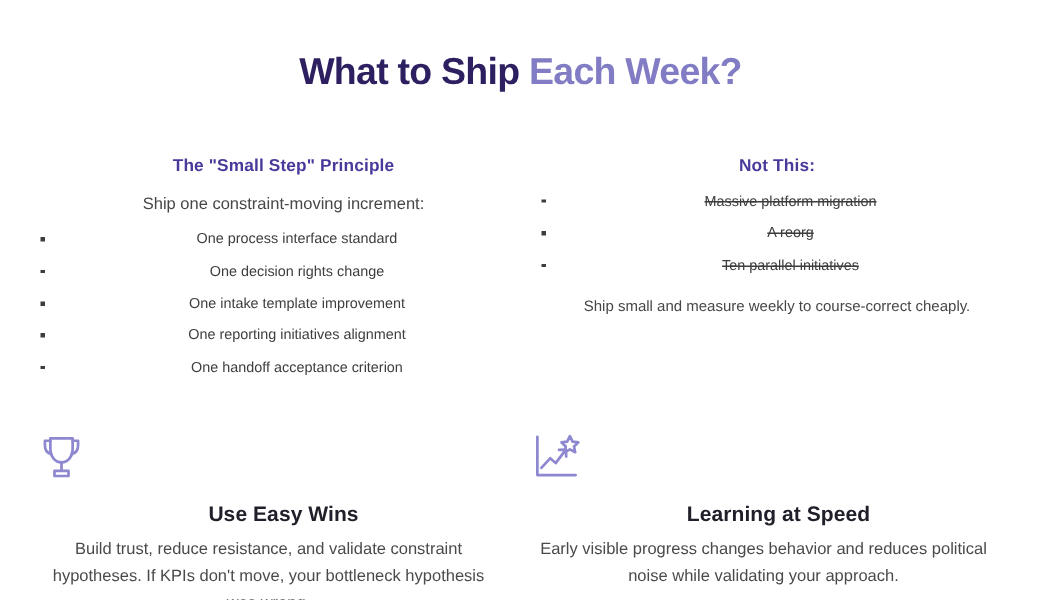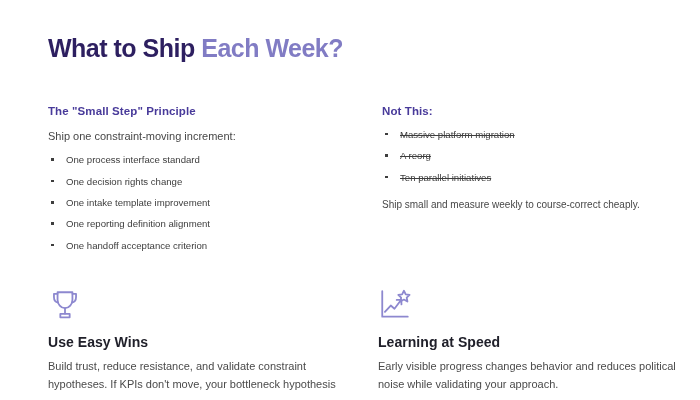--- a/index.html
+++ b/index.html
@@ -12,21 +12,22 @@
     background: #ffffff;
     font-family: "Liberation Sans", sans-serif;
     -webkit-font-smoothing: antialiased;
     overflow: hidden;
   }
   .slide {
     position: relative;
     width: 700px;
     height: 304px;
     box-sizing: border-box;
-    padding: 34px 30px 0 48px;
+    padding: 34px 30px 0 24px;
+    text-align: center;
   }
   
   .title {
     font-size: 25px;
     font-weight: bold;
     letter-spacing: -0.5px;
     line-height: 1.15;
     margin: 0 0 42px 0;
     white-space: nowrap;
   }
@@ -127,21 +128,21 @@
 
   <div class="cols">
 
     <div class="col-left">
       <h2 class="sec-head">The "Small Step" Principle</h2>
       <p class="lead">Ship one constraint-moving increment:</p>
       <ul class="bullets">
         <li><span class="txt">One process interface standard</span></li>
         <li><span class="txt">One decision rights change</span></li>
         <li><span class="txt">One intake template improvement</span></li>
-        <li><span class="txt">One reporting definition alignment</span></li>
+        <li><span class="txt">One reporting initiatives alignment</span></li>
         <li><span class="txt">One handoff acceptance criterion</span></li>
       </ul>
     </div>
 
     <div class="col-right">
       <h2 class="sec-head">Not This:</h2>
       <ul class="bullets">
         <li class="struck"><span class="txt">Massive platform migration</span></li>
         <li class="struck"><span class="txt">A reorg</span></li>
         <li class="struck"><span class="txt">Ten parallel initiatives</span></li>

